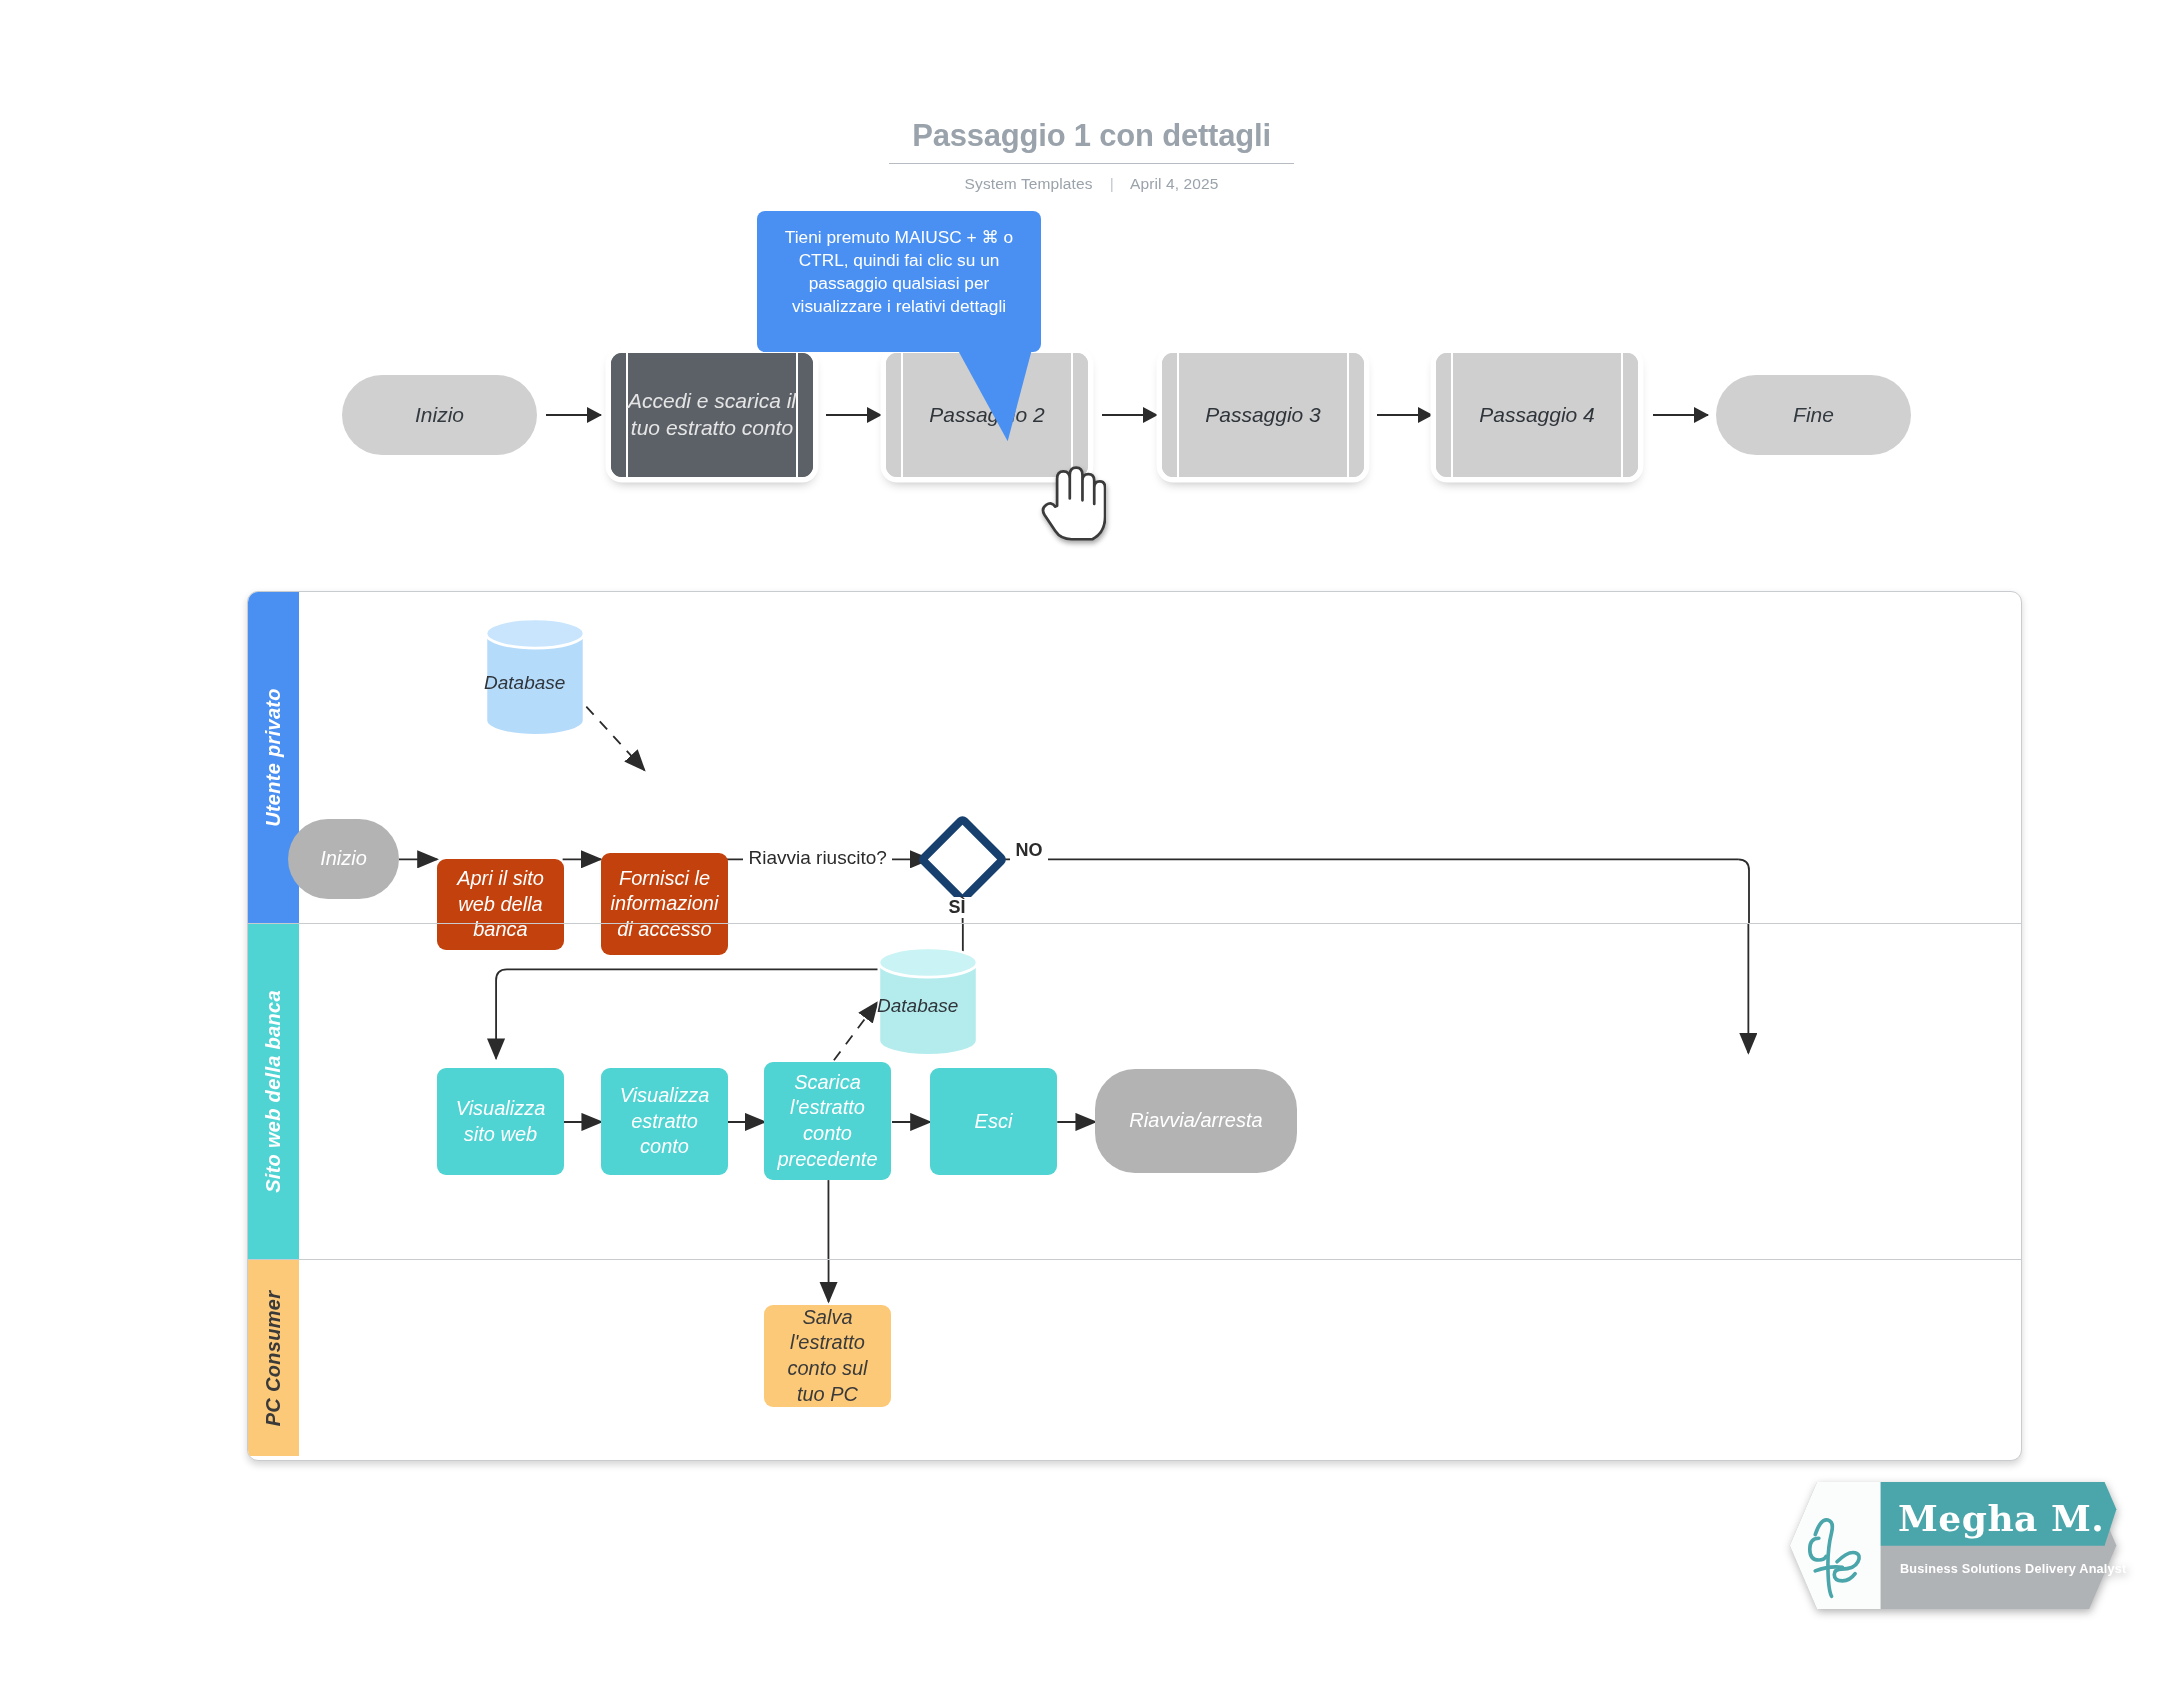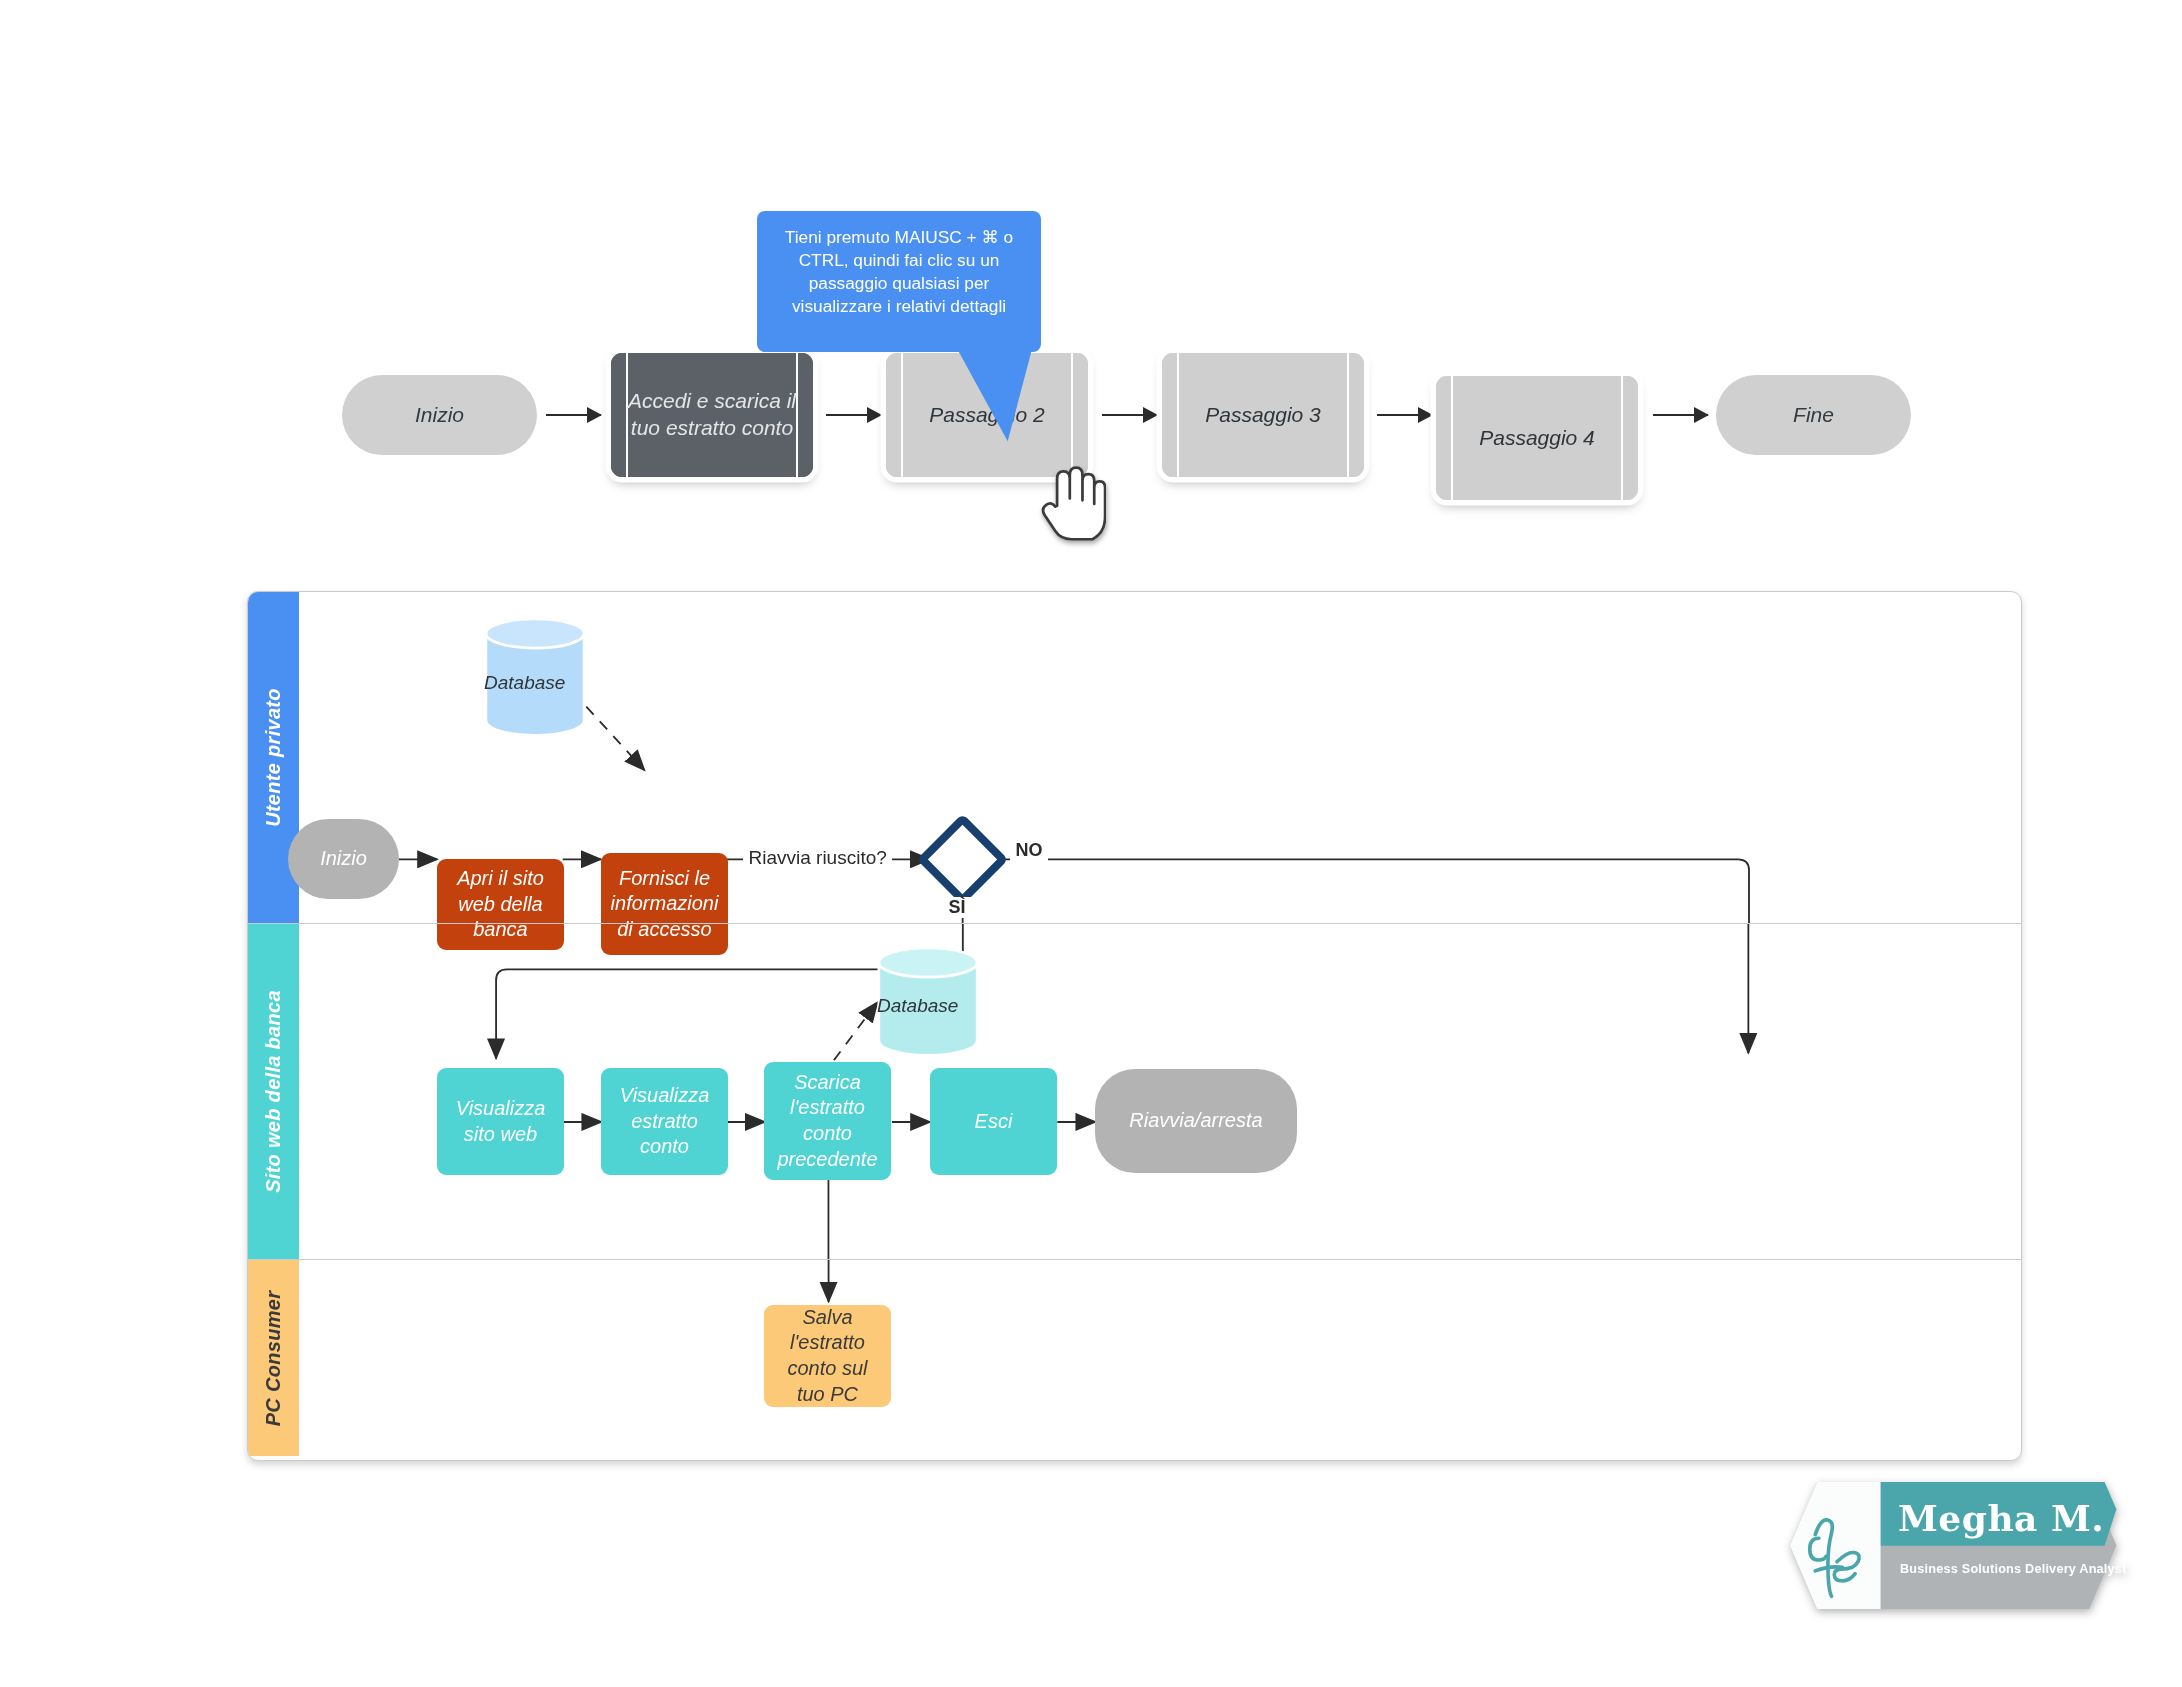--- a/index.html
+++ b/index.html
@@ -128,20 +128,28 @@
   .badge-role{
     position:absolute;color:#ffffff;font-size:12.7px;font-weight:bold;
     letter-spacing:0.2px;white-space:nowrap;
   }
 </style>
 </head>
 <body>
 
 <div class="canvas">
 
+  <div class="title-wrap">
+    <div class="doc-title">Passaggio 1 con dettagli</div>
+    <div class="doc-sub">
+      <span>System Templates</span>
+      <span class="divider">|</span>
+      <span>April 4, 2025</span>
+    </div>
+  </div>
 
   <div class="strip">
 
     <div class="pill" style="left:342px;top:375px;width:195px;height:80px;">
       <span>Inizio</span>
     </div>
 
     <div class="arrow-h" style="left:546px;top:414px;width:55px;"></div>
 
     <div class="step-box dark" style="left:611px;top:353px;width:202px;height:124px;">
@@ -161,21 +169,21 @@
     <div class="arrow-h" style="left:1102px;top:414px;width:55px;"></div>
 
     <div class="step-box" style="left:1162px;top:353px;width:202px;height:124px;">
       <div class="band"></div>
       <div class="core">Passaggio 3</div>
       <div class="band"></div>
     </div>
 
     <div class="arrow-h" style="left:1377px;top:414px;width:55px;"></div>
 
-    <div class="step-box" style="left:1436px;top:353px;width:202px;height:124px;margin-top:23px;">
+    <div class="step-box" style="left:1436px;top:353px;width:202px;height:124px;">
       <div class="band"></div>
       <div class="core">Passaggio 4</div>
       <div class="band"></div>
     </div>
 
     <div class="arrow-h" style="left:1653px;top:414px;width:55px;"></div>
 
     <div class="pill" style="left:1716px;top:375px;width:195px;height:80px;">
       <span>Fine</span>
     </div>

